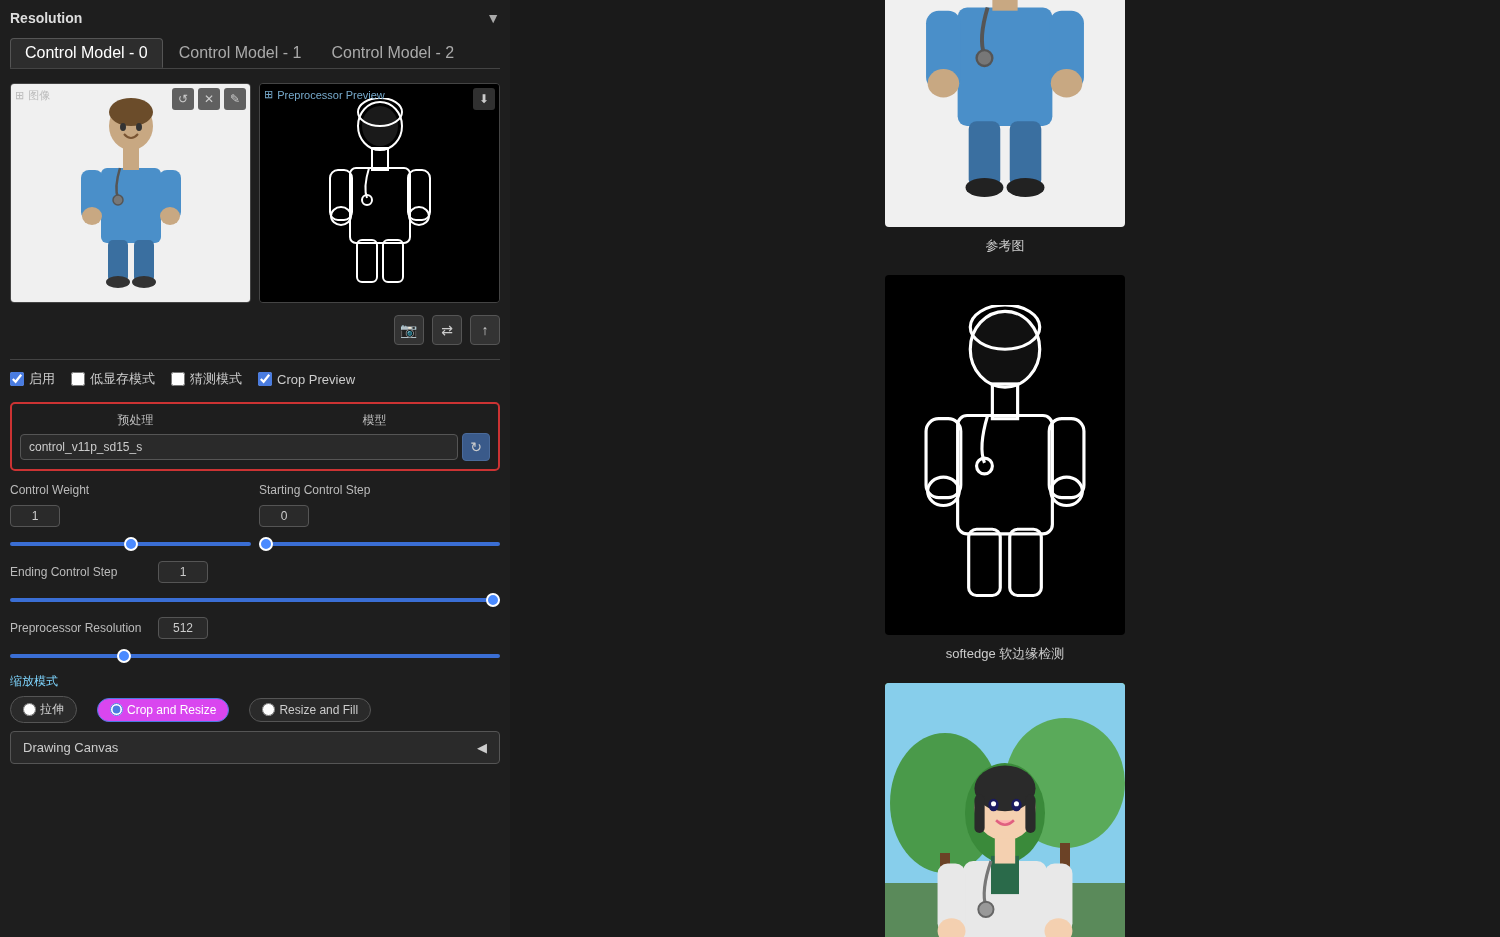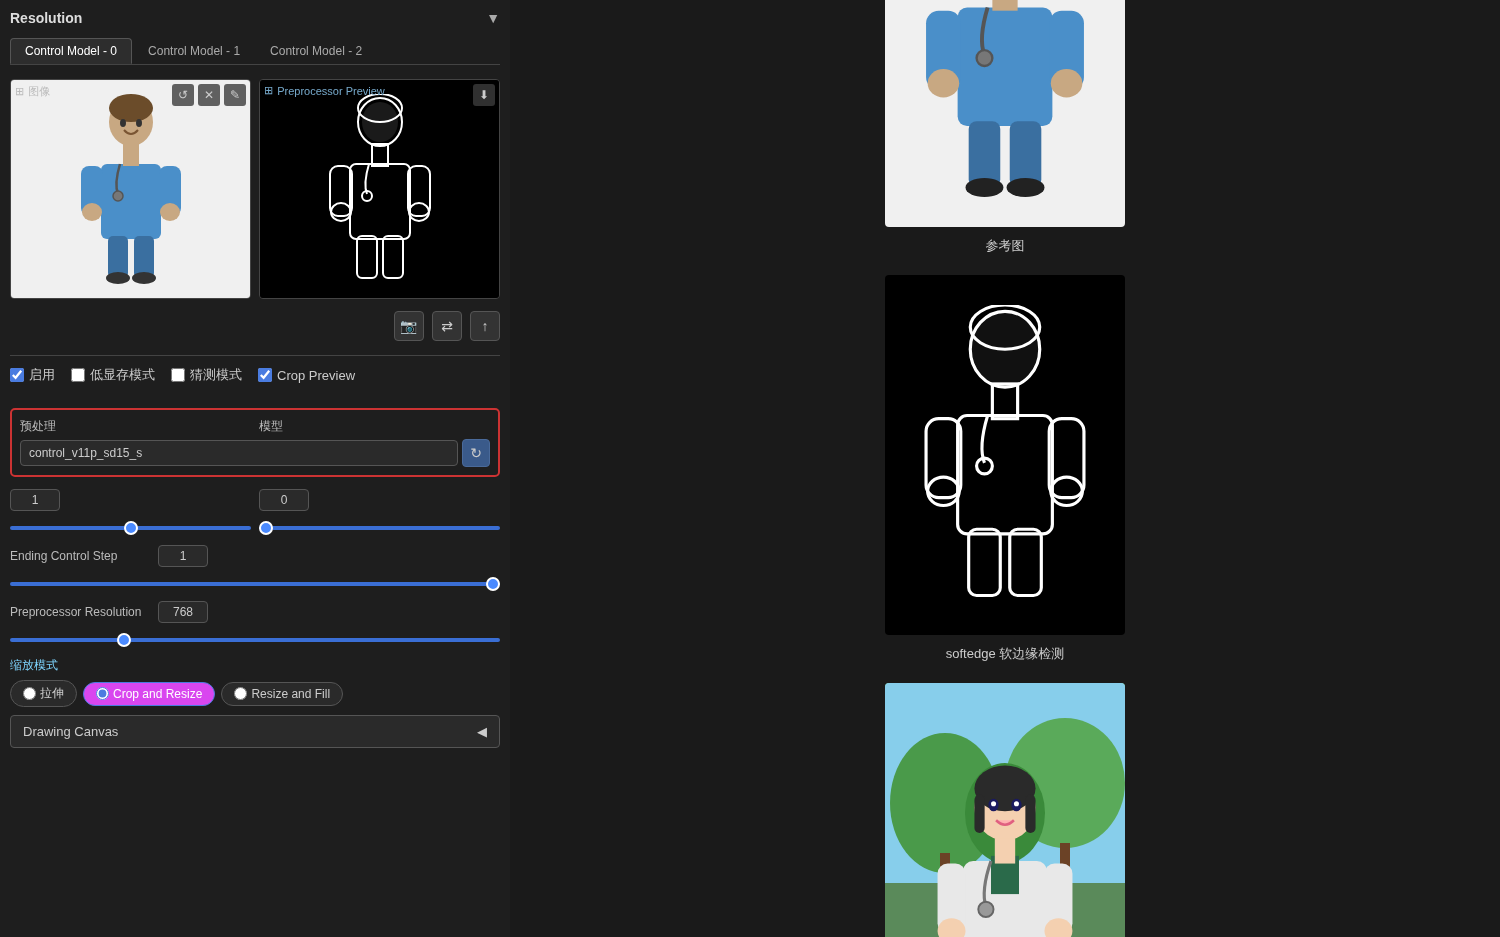--- a/index.html
+++ b/index.html
@@ -48,21 +48,21 @@
       display: flex;
       gap: 2px;
       border-bottom: 1px solid #444;
       margin-bottom: 6px;
     }
 
     .tab {
       padding: 5px 14px;
       border-radius: 4px 4px 0 0;
       cursor: pointer;
-      font-size: 12px;
+      font-size: 16px;
       color: #aaa;
       background: transparent;
       border: none;
     }
 
     .tab.active {
       background: #2d2d2d;
       color: #fff;
       border: 1px solid #555;
       border-bottom: 1px solid #2d2d2d;
@@ -149,21 +149,21 @@
       display: flex;
       align-items: center;
       justify-content: center;
     }
 
     
     .checkbox-row {
       display: flex;
       align-items: center;
       gap: 16px;
-      margin-bottom: 16px;
+      margin-bottom: 6px;
     }
 
     .checkbox-item {
       display: flex;
       align-items: center;
       gap: 5px;
       cursor: pointer;
     }
 
     .checkbox-item input[type="checkbox"] {
@@ -183,20 +183,21 @@
     .model-labels-row {
       display: flex;
       gap: 8px;
       margin-bottom: 4px;
     }
 
     .model-label-col {
       flex: 1;
       font-size: 12px;
       color: #bbb;
+      text-align: center;
     }
 
     .model-controls-row {
       display: flex;
       gap: 8px;
       align-items: center;
     }
 
     .dropdown-wrapper {
       display: flex;
@@ -290,21 +291,21 @@
 
     
     .scale-mode-row {
       display: flex;
       flex-direction: column;
       gap: 6px;
     }
 
     .radio-group {
       display: flex;
-      gap: 6px;
+      gap: 20px;
       align-items: center;
     }
 
     .radio-btn {
       display: flex;
       align-items: center;
       gap: 4px;
       background: #2a2a2a;
       border: 1px solid #555;
       border-radius: 15px;
@@ -549,20 +550,24 @@
           <option>control_v11p_sd15_s</option>
         </select>
         <button class="refresh-btn">↻</button>
       </div>
     </div>
   </div>
 
   <div class="sliders-section">
 
     <div style="display:grid; grid-template-columns:1fr 1fr; gap:8px; align-items:center;">
+      <span class="slider-label">Control Weight</span>
+      <span class="slider-label">Starting Control Step</span>
+    </div>
+    <div style="display:grid; grid-template-columns:1fr 1fr; gap:8px; align-items:center;">
       <div style="display:flex; gap:6px; align-items:center;">
         <span class="slider-value">1</span>
       </div>
       <div style="display:flex; gap:6px; align-items:center;">
         <span class="slider-value">0</span>
       </div>
     </div>
     <div style="display:grid; grid-template-columns:1fr 1fr; gap:8px;">
       <div class="slider-container">
         <input type="range" min="0" max="2" step="0.05" value="1" style="">
@@ -575,21 +580,21 @@
     <div style="display:flex; align-items:center; gap:8px;">
       <span class="slider-label">Ending Control Step</span>
       <span class="slider-value">1</span>
     </div>
     <div class="slider-container">
       <input type="range" min="0" max="1" step="0.01" value="1" style="">
     </div>
 
     <div style="display:flex; align-items:center; gap:8px;">
       <span class="slider-label">Preprocessor Resolution</span>
-      <span class="slider-value">768</span>
+      <span class="slider-value">512</span>
     </div>
     <div class="slider-container">
       <input type="range" min="64" max="2048" step="8" value="512" style="">
     </div>
   </div>
 
   <div class="scale-mode-row">
     <span style="font-size:12px; color:#7dd3fc;">缩放模式</span>
     <div class="radio-group">
       <label class="radio-btn">

